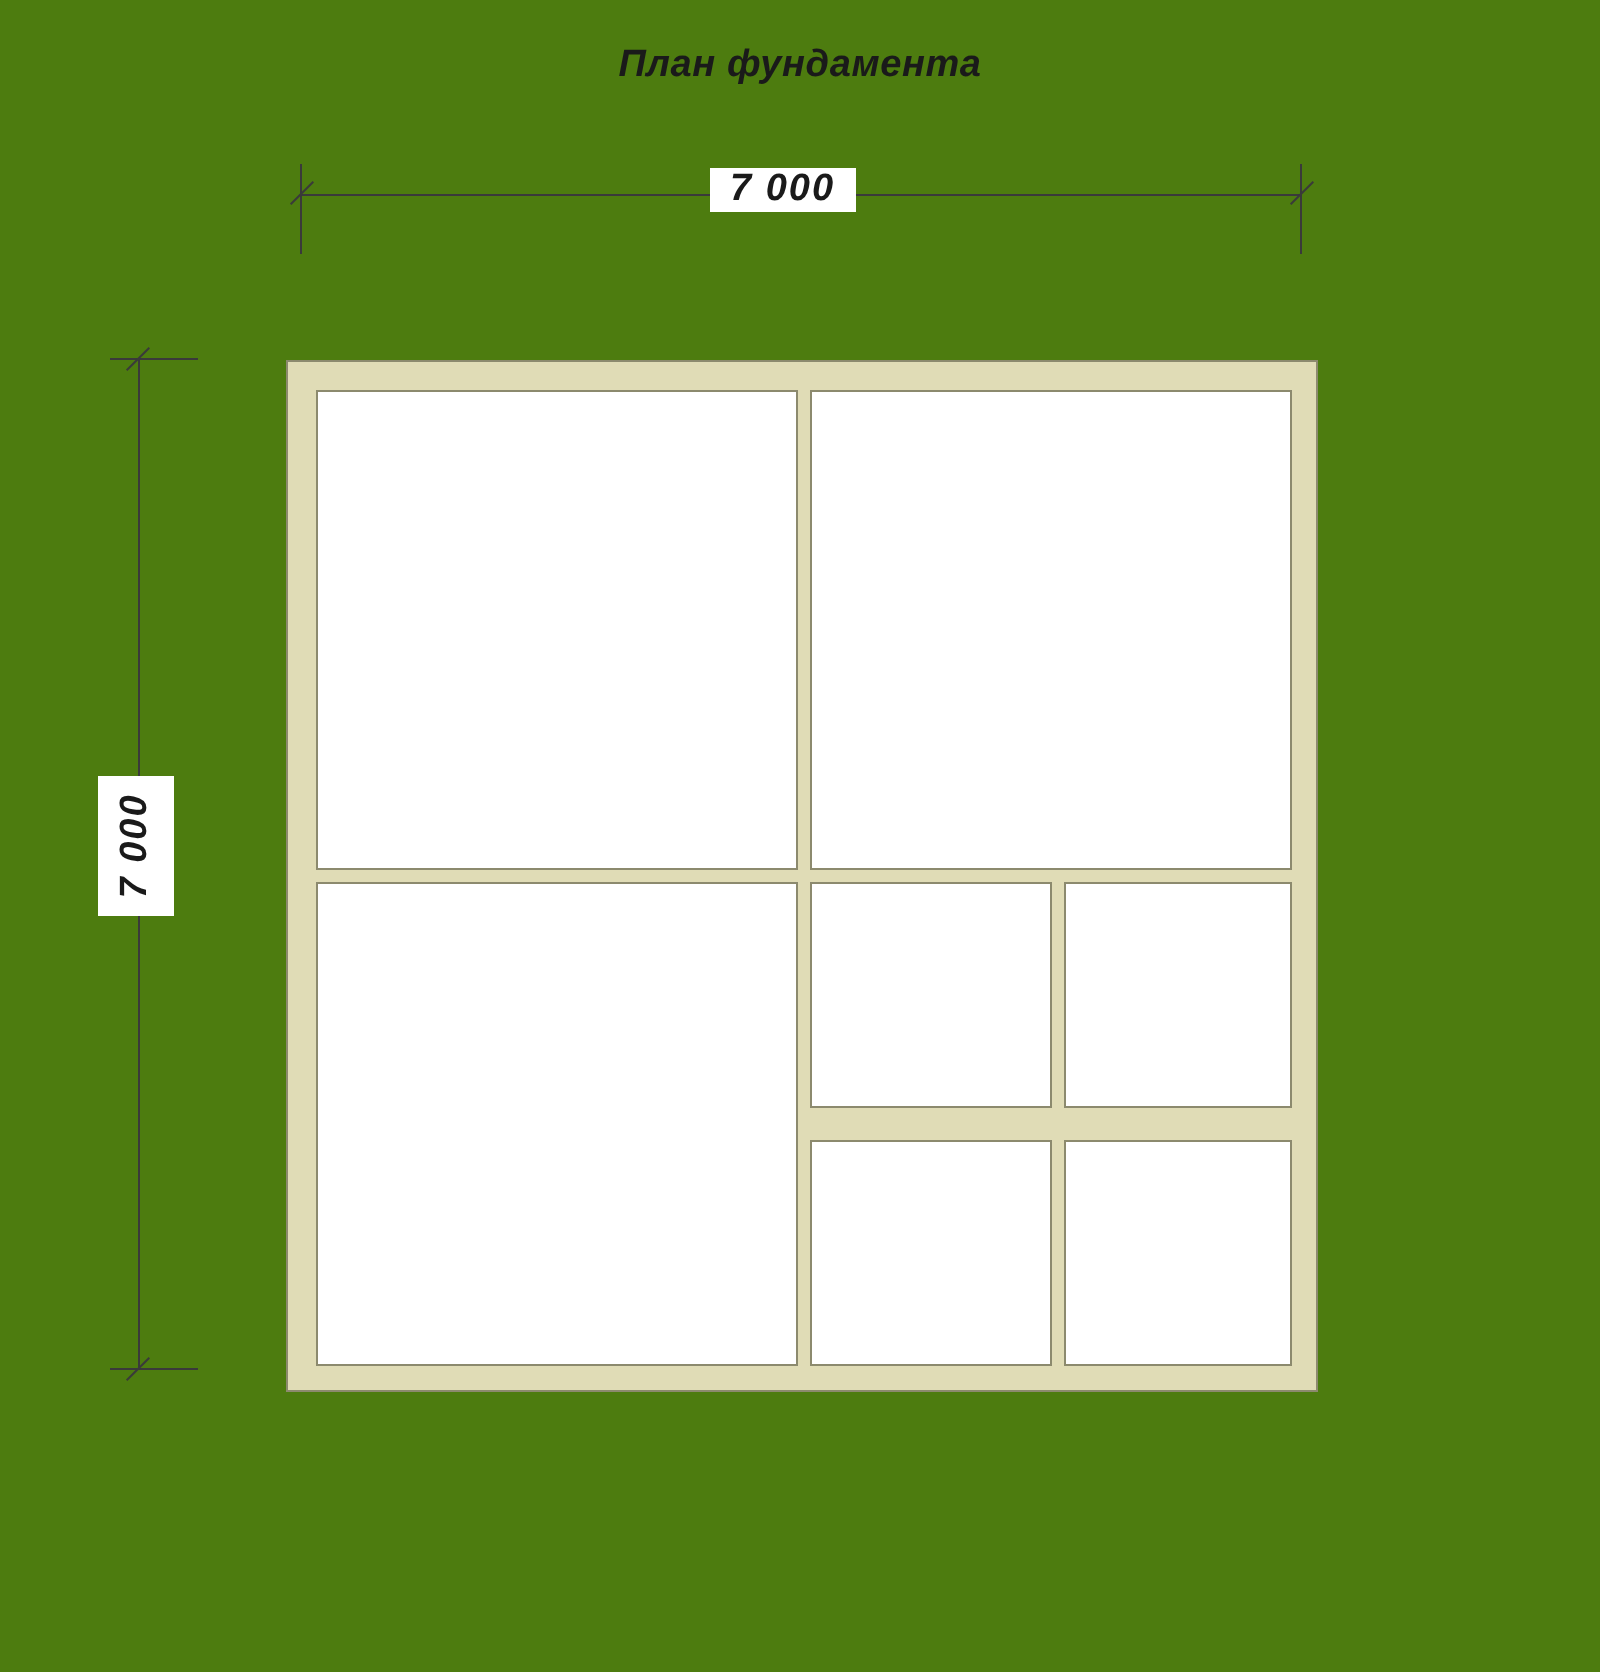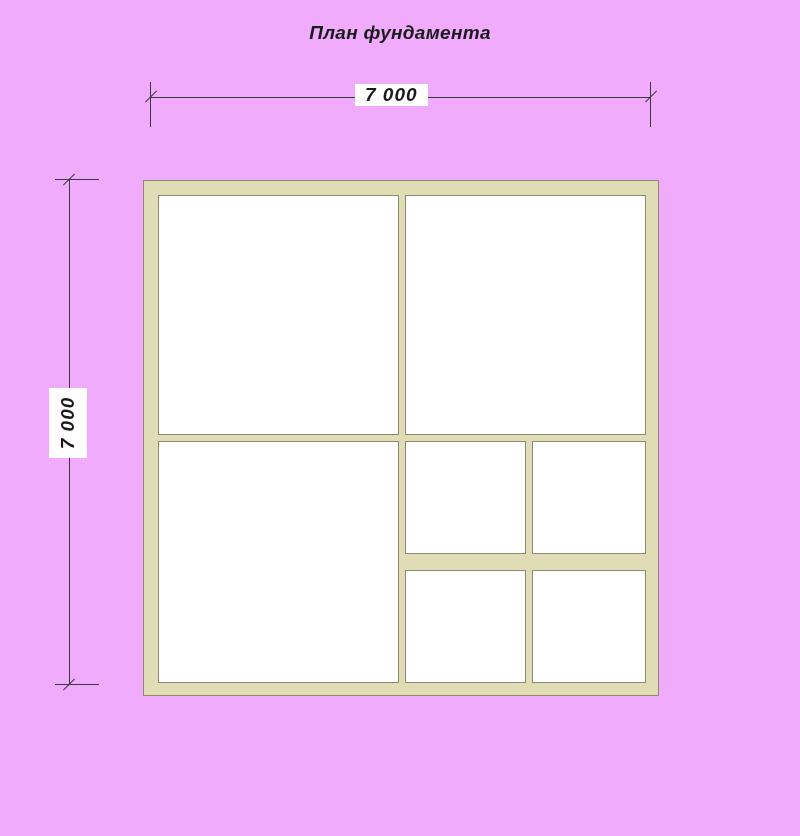--- a/index.html
+++ b/index.html
@@ -12,21 +12,21 @@
     height: 836px;
     font-family: "Liberation Sans", sans-serif;
     position: relative;
     overflow: hidden;
   }
   #page {
     position: absolute;
     left: 0; top: 0;
     width: 800px;
     height: 836px;
-    background: #f0abfc;
+    background: #4d7c0f;
   }
   .title {
     position: absolute;
     left: 0;
     top: 22px;
     width: 800px;
     text-align: center;
     font-size: 19px;
     font-weight: bold;
     font-style: italic;

